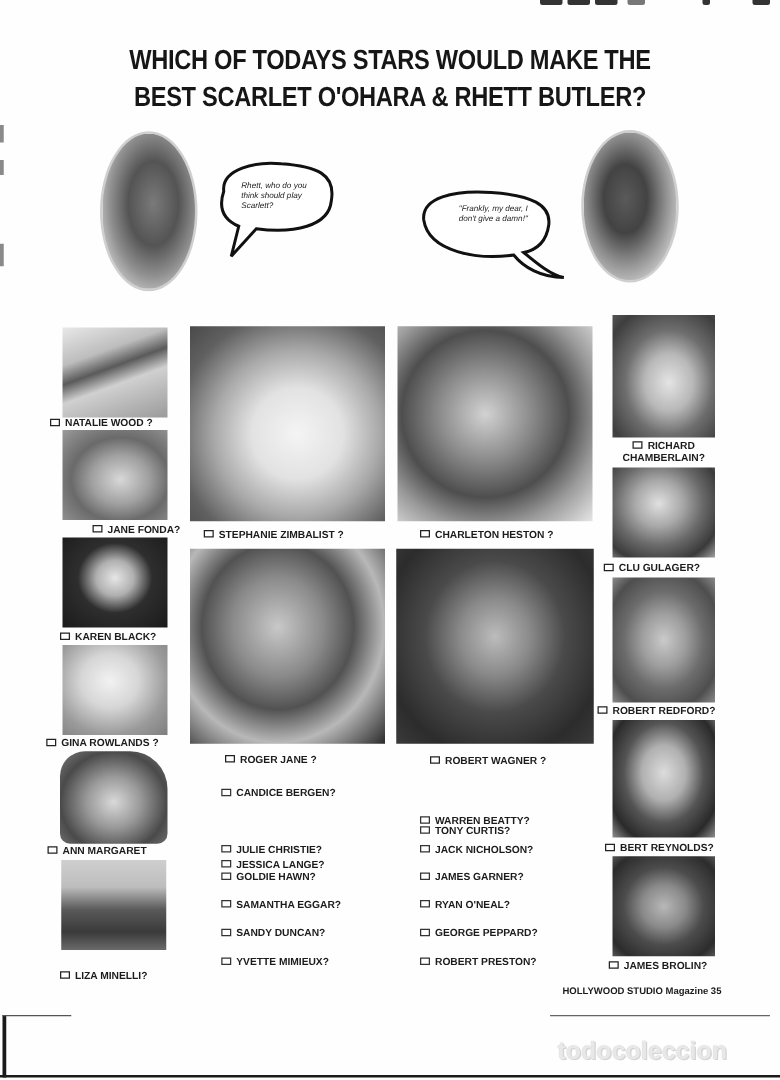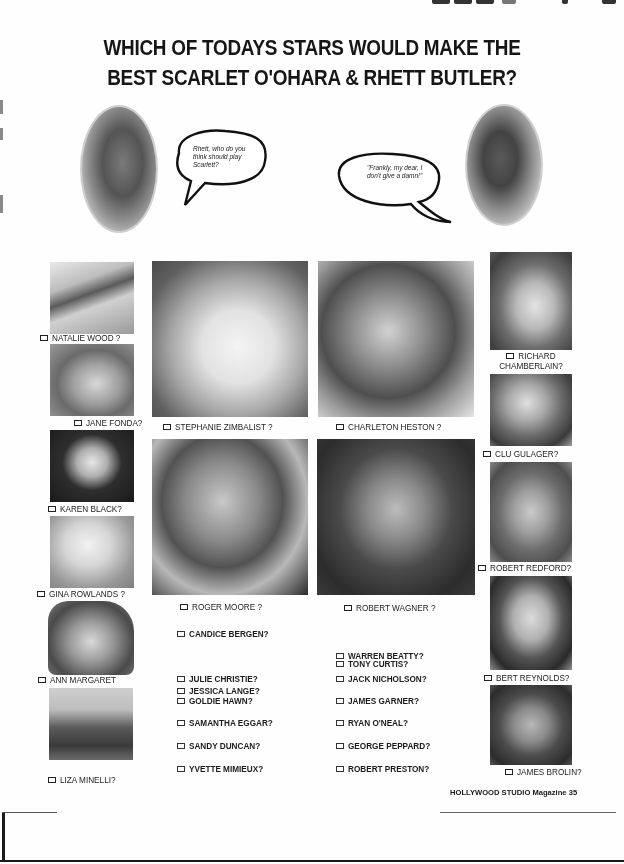--- a/index.html
+++ b/index.html
@@ -30,21 +30,21 @@
   .bubble svg { position: absolute; left: 0; top: 0; }
   .bubble .btext { position: absolute; font-family: "Liberation Sans", sans-serif; font-style: italic;
     font-size: 6.5px; line-height: 8px; color: #222; }
   .bubble.left { left: 165px; top: 125px; width: 105px; height: 85px; }
   .bubble.left .btext { left: 28px; top: 20px; width: 60px; }
   .bubble.right { left: 333px; top: 150px; width: 122px; height: 75px; }
   .bubble.right .btext { left: 34px; top: 14px; width: 70px; }
 
   
   .photo { position: absolute; overflow: hidden; }
-  .cap { position: absolute; font-family: "Liberation Sans", sans-serif; font-weight: normal;
+  .cap { position: absolute; font-family: "Liberation Sans", sans-serif; font-weight: bold;
     font-size: 8.2px; line-height: 10px; color: #1c1c1c; white-space: nowrap; }
   .cap .cb { display: inline-block; width: 8px; height: 6px; border: 1px solid #222; margin-right: 4px; vertical-align: 0px; }
   .cap.center { text-align: center; }
 
   .list-item { position: absolute; font-family: "Liberation Sans", sans-serif; font-weight: bold;
     font-size: 8.2px; color: #1c1c1c; white-space: nowrap; }
   .list-item .cb { display: inline-block; width: 8px; height: 6px; border: 1px solid #333; margin-right: 4px; }
 
   .footer-text { position: absolute; left: 450px; top: 788px; font-size: 7.6px; font-weight: bold; color: #1a1a1a; white-space: nowrap; }
   .footer-rule { position: absolute; left: 440px; top: 812px; width: 176px; height: 1px; background: #666; }
@@ -133,21 +133,21 @@
     <span class="cb"></span><span>STEPHANIE ZIMBALIST ?</span>
   </div>
 
   <div class="photo" style="left:318px;top:261px;width:156px;height:156px;background:radial-gradient(ellipse at 45% 45%,#d2d2d2 0%,#8c8c8c 30%,#4e4e4e 55%,#9a9a9a 75%,#e6e6e6 100%);"></div>
   <div class="cap" style="left:336px;top:423px;">
     <span class="cb"></span><span>CHARLETON HESTON ?</span>
   </div>
 
   <div class="photo" style="left:152px;top:439px;width:156px;height:156px;background:radial-gradient(ellipse at 45% 40%,#c8c8c8 0%,#8a8a8a 30%,#525252 50%,#b8b8b8 70%,#2a2a2a 100%);"></div>
   <div class="cap" style="left:180px;top:603px;">
-    <span class="cb"></span><span>ROGER MOORE ?</span>
+    <span class="cb"></span><span>ROGER JANE ?</span>
   </div>
 
   <div class="photo" style="left:317px;top:439px;width:158px;height:156px;background:radial-gradient(ellipse at 50% 45%,#bcbcbc 0%,#8a8a8a 25%,#4a4a4a 50%,#2c2c2c 80%,#3a3a3a 100%);"></div>
   <div class="cap" style="left:344px;top:604px;">
     <span class="cb"></span><span>ROBERT WAGNER ?</span>
   </div>
 
   <div class="list-item" style="left:177px;top:630px;text-align:right;"><span class="cb"></span><span>CANDICE BERGEN?</span></div>
   <div class="list-item" style="left:177px;top:687px;"><span class="cb"></span><span>JESSICA LANGE?</span></div>
   <div class="list-item" style="left:177px;top:675px;"><span class="cb"></span><span>JULIE CHRISTIE?</span></div>
@@ -179,22 +179,23 @@
   <div class="cap" style="left:478px;top:564px;">
     <span class="cb"></span><span>ROBERT REDFORD?</span>
   </div>
 
   <div class="photo" style="left:490px;top:576px;width:82px;height:94px;background:radial-gradient(ellipse at 50% 45%,#dcdcdc 0%,#b0b0b0 30%,#545454 55%,#2a2a2a 80%,#8e8e8e 100%);"></div>
   <div class="cap" style="left:484px;top:674px;">
     <span class="cb"></span><span>BERT REYNOLDS?</span>
   </div>
 
   <div class="photo" style="left:490px;top:685px;width:82px;height:80px;background:radial-gradient(ellipse at 50% 50%,#b8b8b8 0%,#8a8a8a 30%,#4c4c4c 55%,#2c2c2c 85%,#555 100%);"></div>
-  <div class="cap" style="left:505px;top:768px;">
+  <div class="cap" style="left:487px;top:768px;">
     <span class="cb"></span><span>JAMES BROLIN?</span>
   </div>
 
   <div class="footer-text">HOLLYWOOD STUDIO Magazine 35</div>
   <div class="footer-rule"></div>
   <div class="bottom-left-bracket"></div>
   <div class="bottom-left-top"></div>
+  <div class="watermark">todocoleccion</div>
   <div class="bottom-rule"></div>
 </div>
 
 </body></html>

